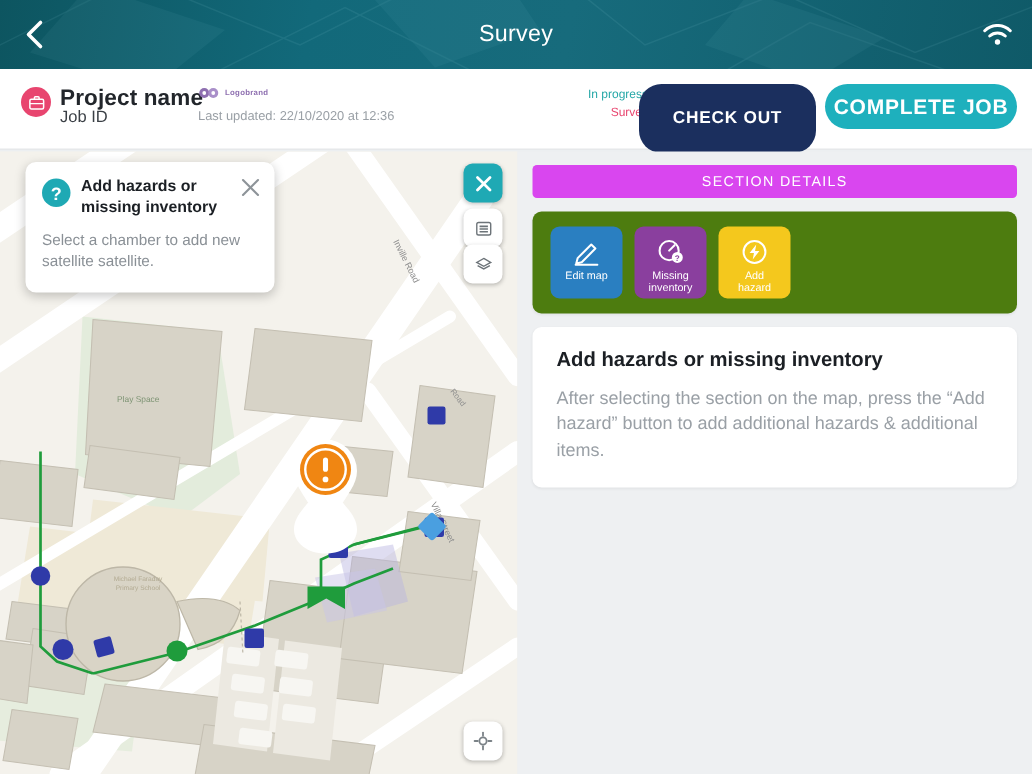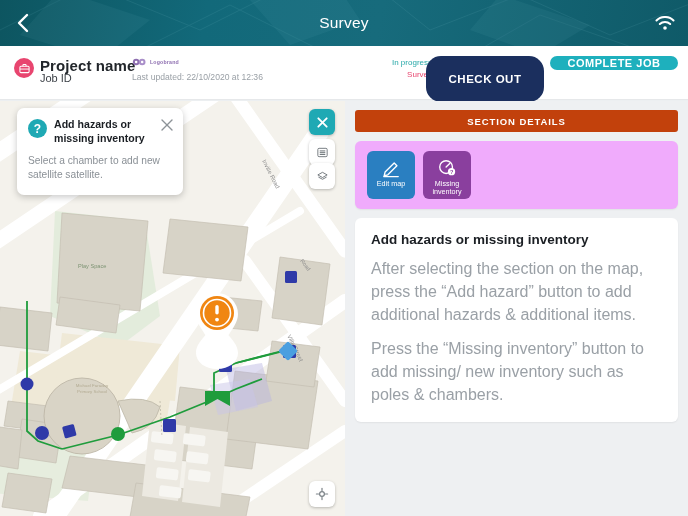--- a/index.html
+++ b/index.html
@@ -71,24 +71,24 @@
   .st-survey .txt { color: #e8456f; }
   .btn-checkout {
     position: absolute; right: 144px; top: 56px;
     width: 118px; height: 46px; border-radius: 15px;
     background: #1b2f5e; color: #fff;
     display: flex; align-items: center; justify-content: center;
     font-size: 11.5px; font-weight: bold; letter-spacing: .5px; cursor: pointer;
   }
   .btn-complete {
     position: absolute; right: 10px; top: 56px;
-    width: 128px; height: 14px; border-radius: 15px;
+    width: 128px; height: 30px; border-radius: 15px;
     background: #1eb0bd; color: #fff;
     display: flex; align-items: center; justify-content: center;
-    font-size: 11px; font-weight: bold; letter-spacing: .5px; cursor: pointer;
+    font-size: 14px; font-weight: bold; letter-spacing: .5px; cursor: pointer;
   }
 
   
   .mapwrap {
     position: absolute; left: 0; top: 101px; width: 345px; height: 415px;
     overflow: hidden; background: #f3f1ec;
   }
   .mapsvg { position: absolute; left: 0; top: 0; }
 
   .map-ctrl {
@@ -124,27 +124,27 @@
   }
   .tip-body { font-size: 10.2px; color: #8a9096; line-height: 1.42; margin-top: 8px; }
   .tip-body p + p { margin-top: 11px; }
 
   
   .rightpanel {
     position: absolute; left: 345px; top: 101px; width: 343px; height: 415px;
     background: #eef0f2; padding: 9px 10px;
   }
   .section-bar {
-    height: 22px; border-radius: 3px; background: #c2410c;
-    display: flex; align-items: center; justify-content: center;
-    color: #fff; font-size: 9.5px; font-weight: bold; letter-spacing: .9px;
+    height: 22px; border-radius: 3px; background: #d946ef;
+    display: flex; align-items: center; justify-content: center;
+    color: #fff; font-size: 9.5px; font-weight: normal; letter-spacing: .9px;
     cursor: pointer;
   }
   .tools-card {
-    margin-top: 9px; background: #f0abfc; border-radius: 6px;
+    margin-top: 9px; background: #4d7c0f; border-radius: 6px;
     padding: 10px 12px; display: flex; gap: 8px;
     box-shadow: 0 1px 2px rgba(0,0,0,.06);
   }
   .tool {
     width: 48px; height: 48px; border-radius: 6px;
     display: flex; flex-direction: column; align-items: center;
     justify-content: flex-start; padding-top: 6px; cursor: pointer;
     color: #fff;
   }
   .tool .ticon { height: 22px; display: flex; align-items: center; }
@@ -155,21 +155,21 @@
   .tool.edit    { background: #2a7fc1; }
   .tool.missing { background: #8a3f9e; }
   .tool.hazard  { background: #f4c81d; }
 
   .info-card {
     margin-top: 9px; background: #fff; border-radius: 6px;
     padding: 14px 16px 16px 16px;
     box-shadow: 0 1px 2px rgba(0,0,0,.06);
   }
   .info-title { font-size: 13.5px; font-weight: bold; color: #1b1f24; }
-  .info-card p { font-size: 16px; color: #9aa0a6; line-height: 1.45; margin-top: 10px; }
+  .info-card p { font-size: 12px; color: #9aa0a6; line-height: 1.45; margin-top: 10px; }
 </style>
 </head>
 <body>
 
 <div id="app">
 
   <div class="topnav">
     <svg class="topnav-deco" width="688" height="46" viewBox="0 0 688 46">
       <g stroke="#9fdbe4" stroke-width="1" fill="none" opacity=".5">
         <path d="M-20 40 L90 -15 L200 30 L300 -20"></path>
@@ -415,22 +415,31 @@
             <circle cx="10" cy="10" r="7" fill="none" stroke="#fff" stroke-width="1.5"></circle>
             <line x1="10" y1="10" x2="14" y2="6" stroke="#fff" stroke-width="1.5" stroke-linecap="round"></line>
             <circle cx="16" cy="15" r="4" fill="#fff"></circle>
             <text x="16" y="17.4" font-family="Liberation Sans, sans-serif" font-size="6" font-weight="bold" fill="#8a3f9e" text-anchor="middle">?</text>
           </svg>
         </span>
         <span class="tlabel">Missing
 inventory</span>
       </div>
 
+      <div class="tool hazard">
+        <span class="ticon">
+          <svg width="20" height="20" viewBox="0 0 22 22">
+            <circle cx="11" cy="11" r="8" fill="none" stroke="#fff" stroke-width="1.5"></circle>
+            <path d="M12.3 5.5 L7.4 11.8 L10.6 11.8 L9.7 16.5 L14.6 10.2 L11.4 10.2 Z" fill="#fff"></path>
+          </svg>
+        </span>
+        <span class="tlabel">Add
+hazard</span>
+      </div>
     </div>
 
     <div class="info-card">
       <div class="info-title">Add hazards or missing inventory</div>
       <p>After selecting the section on the map, press the “Add hazard” button to add additional hazards &amp; additional items.</p>
-      <p>Press the “Missing inventory” button to add missing/ new inventory such as poles &amp; chambers.</p>
     </div>
   </div>
 
 </div>
 
 </body></html>

